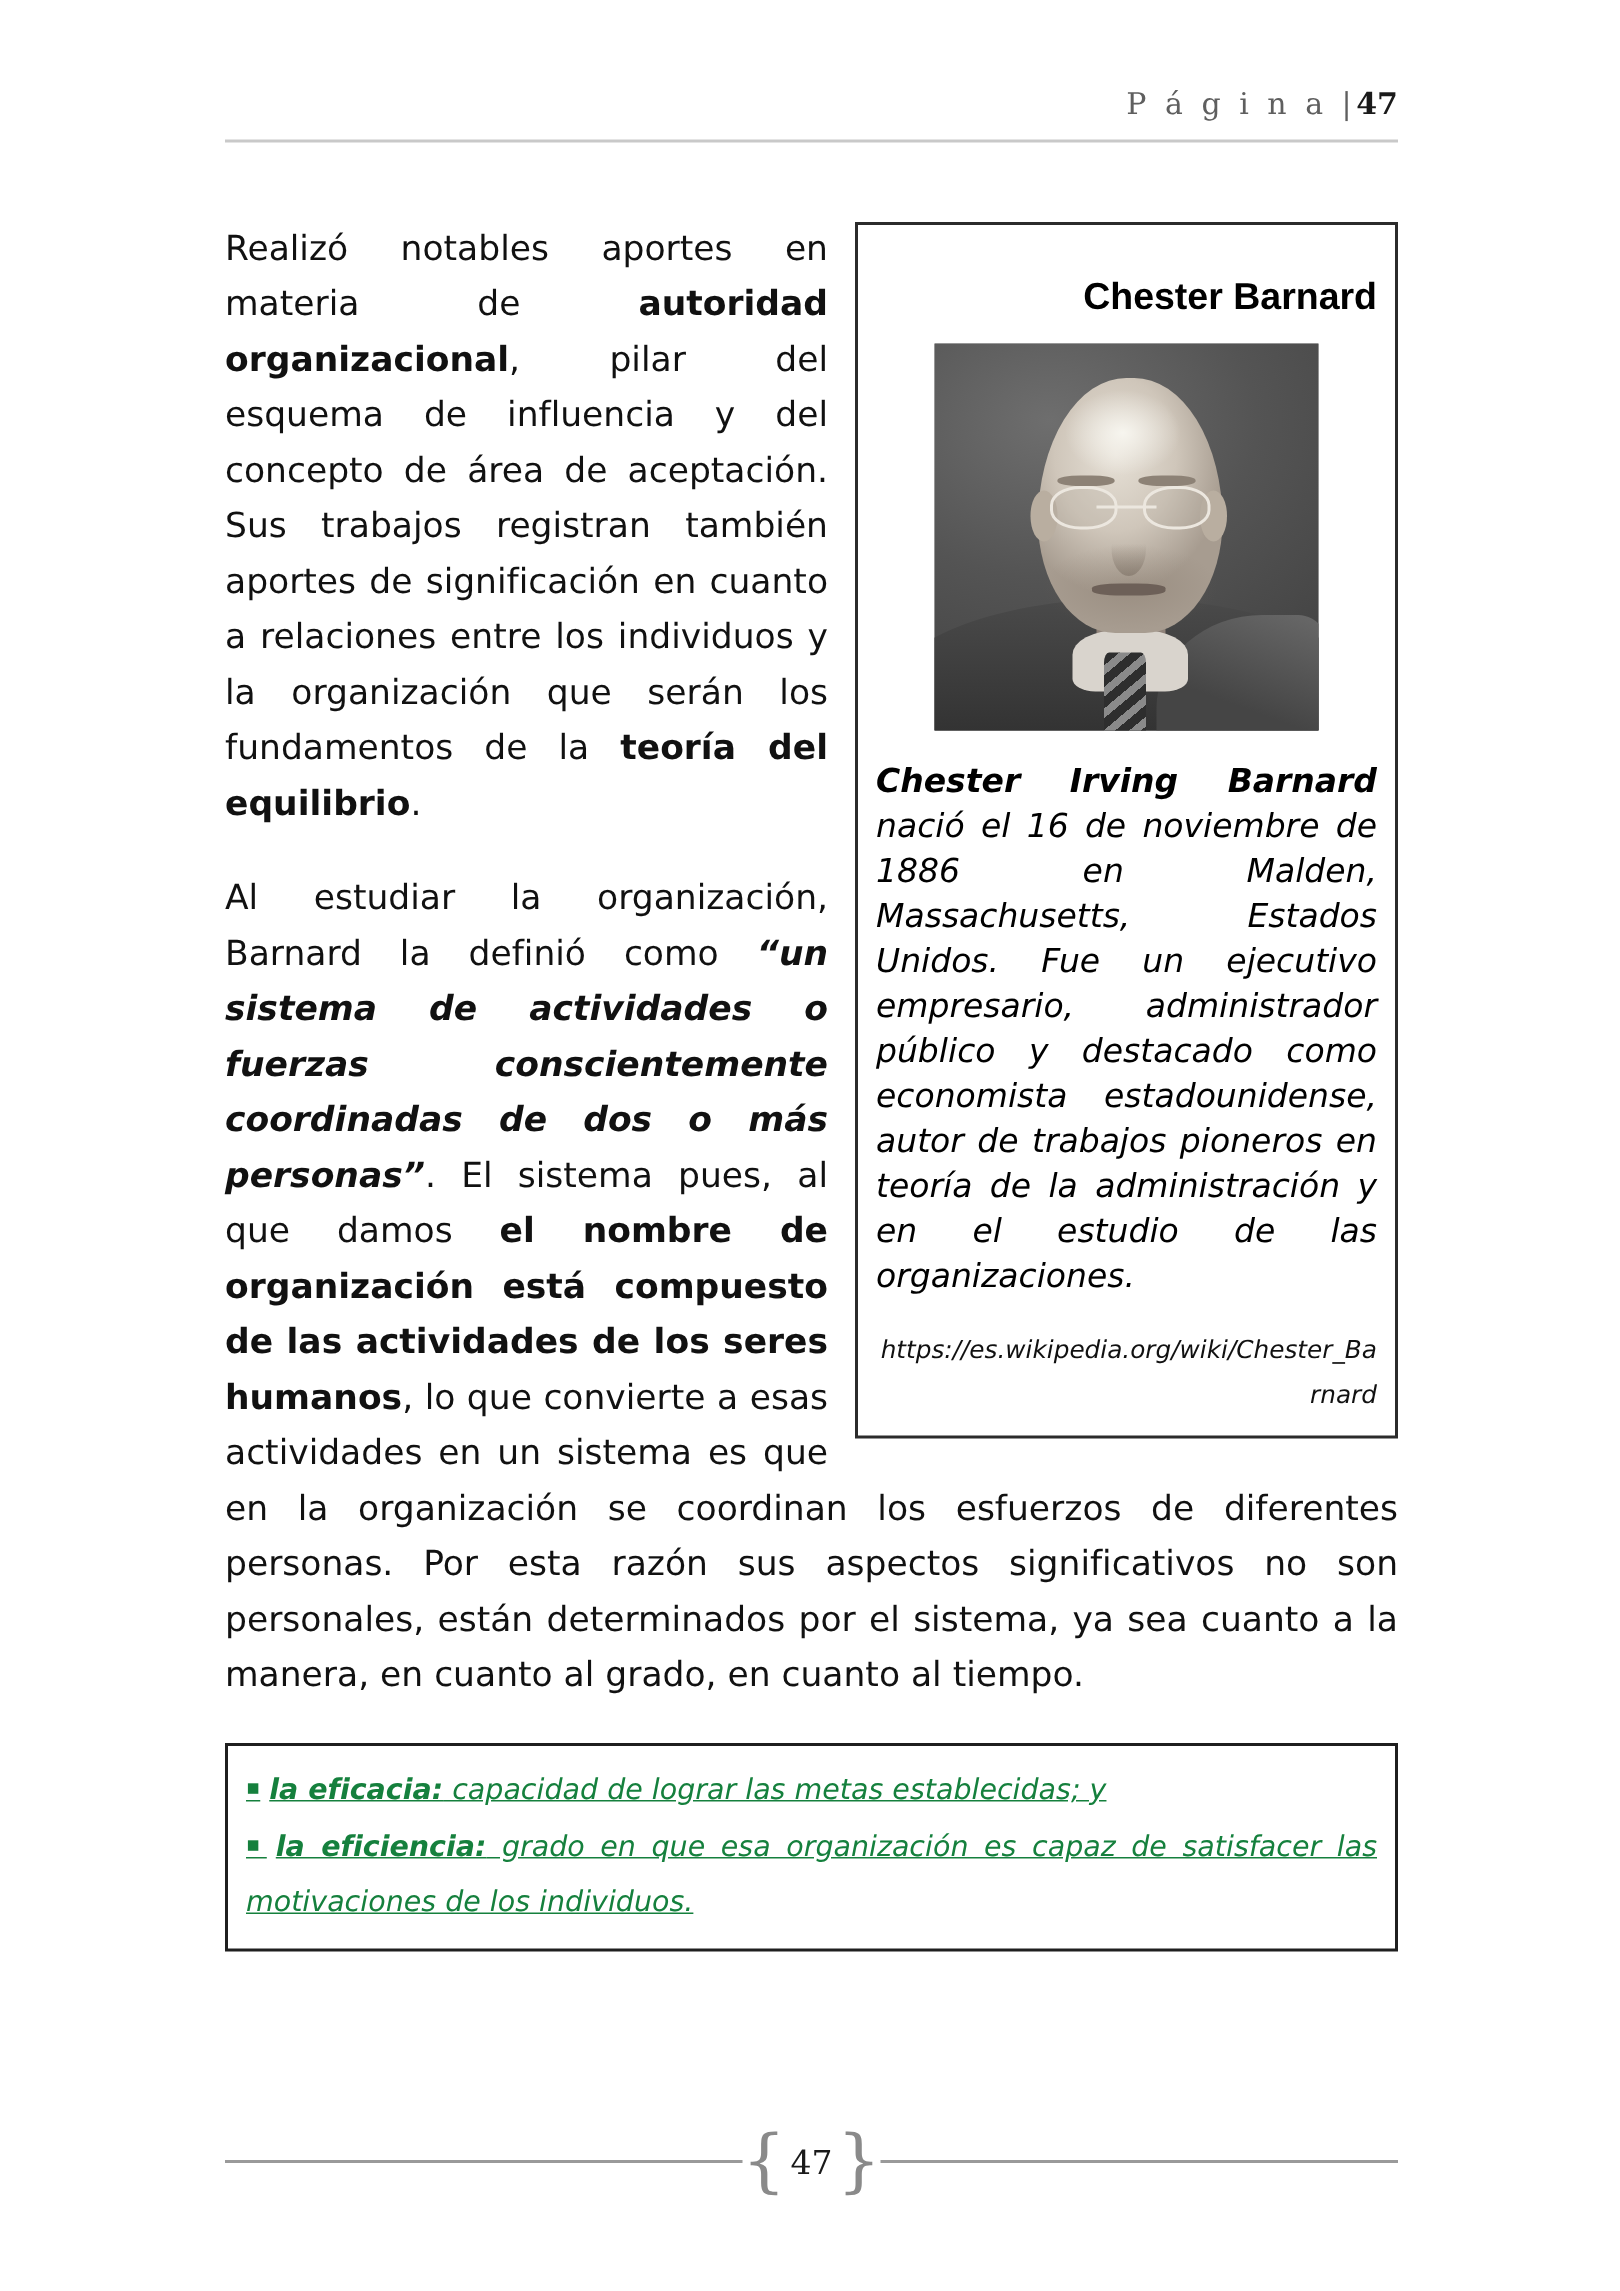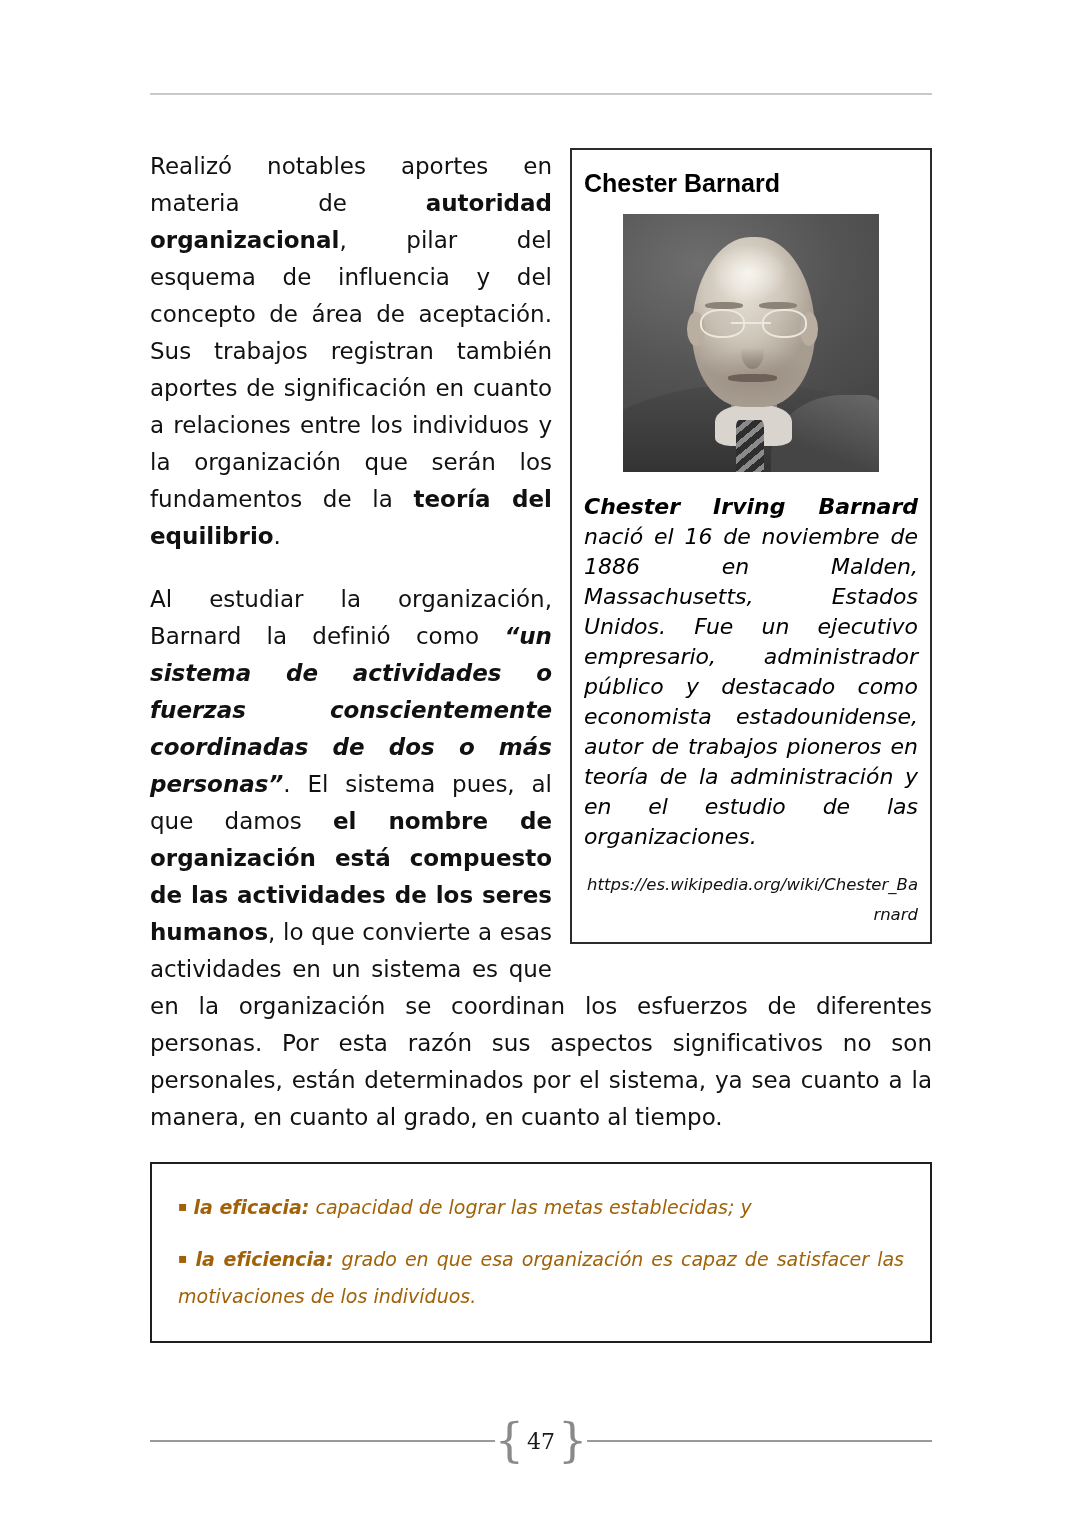--- a/index.html
+++ b/index.html
@@ -70,23 +70,23 @@
     border: 2px solid #2b2b2b;
     background: #ffffff;
     box-sizing: border-box;
     padding: 14px 12px 12px 12px;
   }
   .side-box-title {
     font-family: "Liberation Sans", sans-serif;
     font-weight: bold;
     font-size: 25px;
     line-height: 30px;
-    text-align: left;
+    text-align: right;
     color: #000;
-    margin: 4px 0 16px 0;
+    margin: 19px 0 16px 0;
   }
   .portrait-wrap {
     text-align: center;
     margin-bottom: 16px;
   }
   .portrait {
     display: inline-block;
     width: 256px;
     height: 258px;
     position: relative;
@@ -259,22 +259,23 @@
     border: 2px solid #1f1f1f;
     box-sizing: border-box;
     padding: 10px 12px 12px 12px;
     margin-top: 18px;
   }
   .criteria-item {
     font-size: 19px;
     line-height: 37px;
     font-style: italic;
     text-align: justify;
-    color: #a16207;
-    margin: 14px;
+    color: #15803d;
+    margin: 0;
+    text-decoration: underline;
   }
   .criteria-item .marker {
     font-style: normal;
     font-size: 14px;
     vertical-align: 3px;
     margin-right: 6px;
   }
   .criteria-item .lead {
     font-weight: bold;
     font-style: italic;
@@ -318,20 +319,23 @@
     min-width: 34px;
     text-align: center;
     color: #1a1a1a;
   }
 </style>
 </head>
 <body>
 
 <div class="page">
 
+  <div class="header">
+    <div class="header-line"><span>P á g i n a </span><span>|</span><span class="pagenum">47</span></div>
+  </div>
   <div class="header-rule"></div>
 
   <div class="content clearfix">
 
     <div class="side-box">
       <div class="side-box-title">Chester Barnard</div>
 
       <div class="portrait-wrap">
         <div class="portrait">
           <div class="bg"></div>

